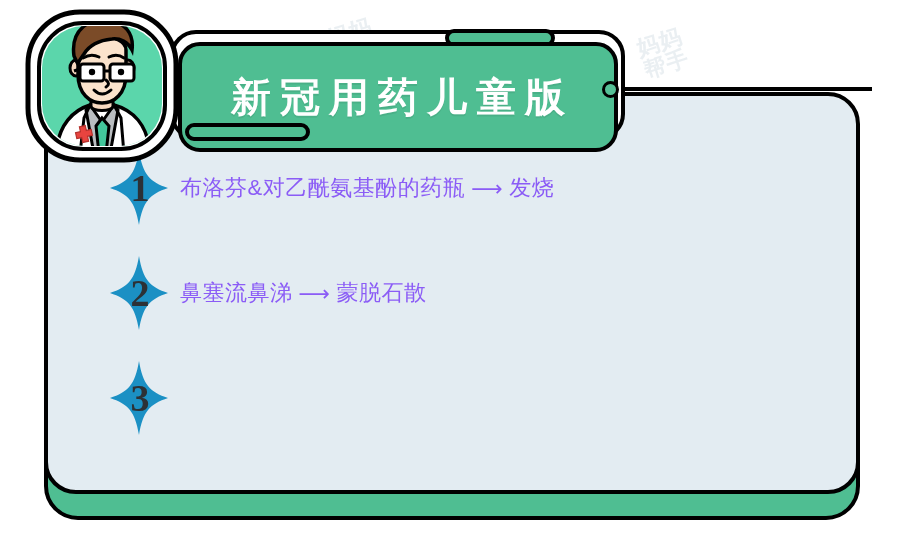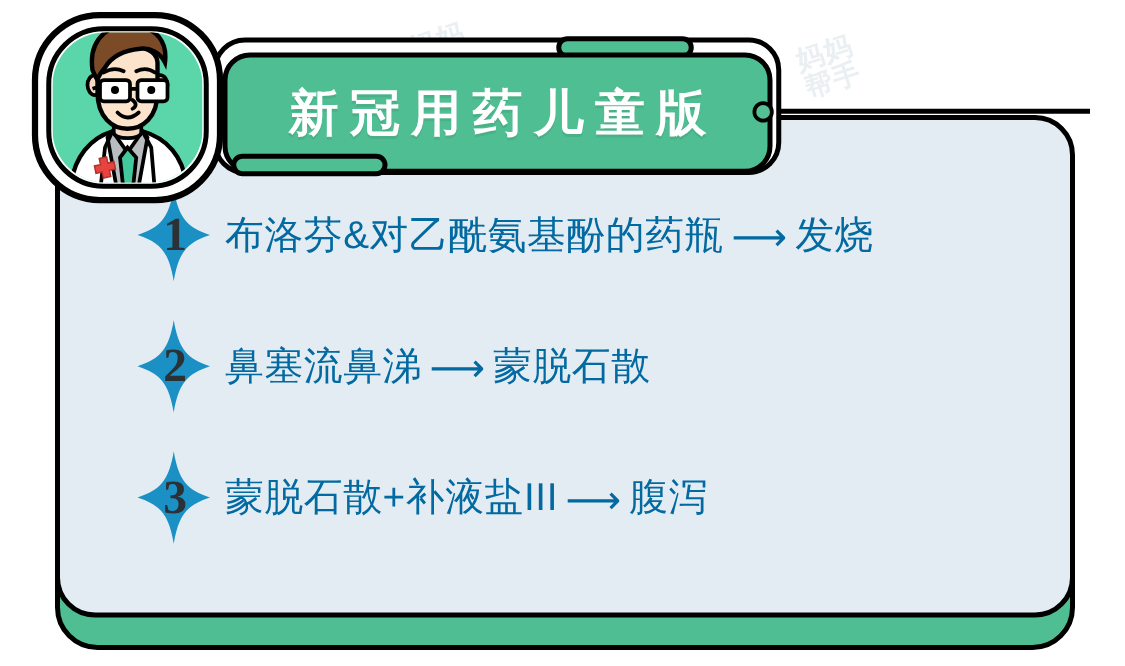--- a/index.html
+++ b/index.html
@@ -98,22 +98,22 @@
     display: flex;
     align-items: center;
     justify-content: center;
     font-size: 38px;
     font-weight: bold;
     color: #2C3136;
     font-family: "Liberation Serif", "DejaVu Serif", serif;
     padding-left: 1px;
   }
   .row-text {
-    font-size: 31px;
-    color: #0369a1;
+    font-size: 22px;
+    color: #8b5cf6;
     letter-spacing: .5px;
     white-space: nowrap;
     font-family: "Liberation Sans", "DejaVu Sans", sans-serif;
   }
   .row-arrow {
     display: inline-block;
     margin: 0 6px;
     vertical-align: middle;
   }
 
@@ -127,21 +127,21 @@
     border: 4px solid #000;
     border-radius: 26px;
     background: #ffffff;
     box-sizing: border-box;
   }
   .banner {
     position: absolute;
     left: 178px;
     top: 42px;
     width: 440px;
-    height: 97px;
+    height: 110px;
     background: #4FBE92;
     border: 4px solid #000;
     border-radius: 22px;
     box-sizing: border-box;
     display: flex;
     align-items: center;
     justify-content: center;
   }
   .banner-title {
     color: #ffffff;
@@ -246,21 +246,20 @@
         <div class="row-text"><span>鼻塞流鼻涕</span><span class="row-arrow">⟶</span><span>蒙脱石散</span></div>
       </div>
 
       <div class="row">
         <div class="bullet">
           <svg width="62" height="78" viewBox="0 0 62 78">
             <path d="M31 2 C35 26 42 33 60 39 C42 45 35 52 31 76 C27 52 20 45 2 39 C20 33 27 26 31 2 Z" fill="#1B90C4"></path>
           </svg>
           <div class="num">3</div>
         </div>
-        <div class="row-text"><span>蒙脱石散+补液盐III</span><span class="row-arrow">⟶</span><span>腹泻</span></div>
       </div>
 
     </div>
   </div>
 
   <div class="connector-line"></div>
 
   <div class="banner-outline"></div>
   <div class="pill pill-top"></div>
   <div class="banner">

